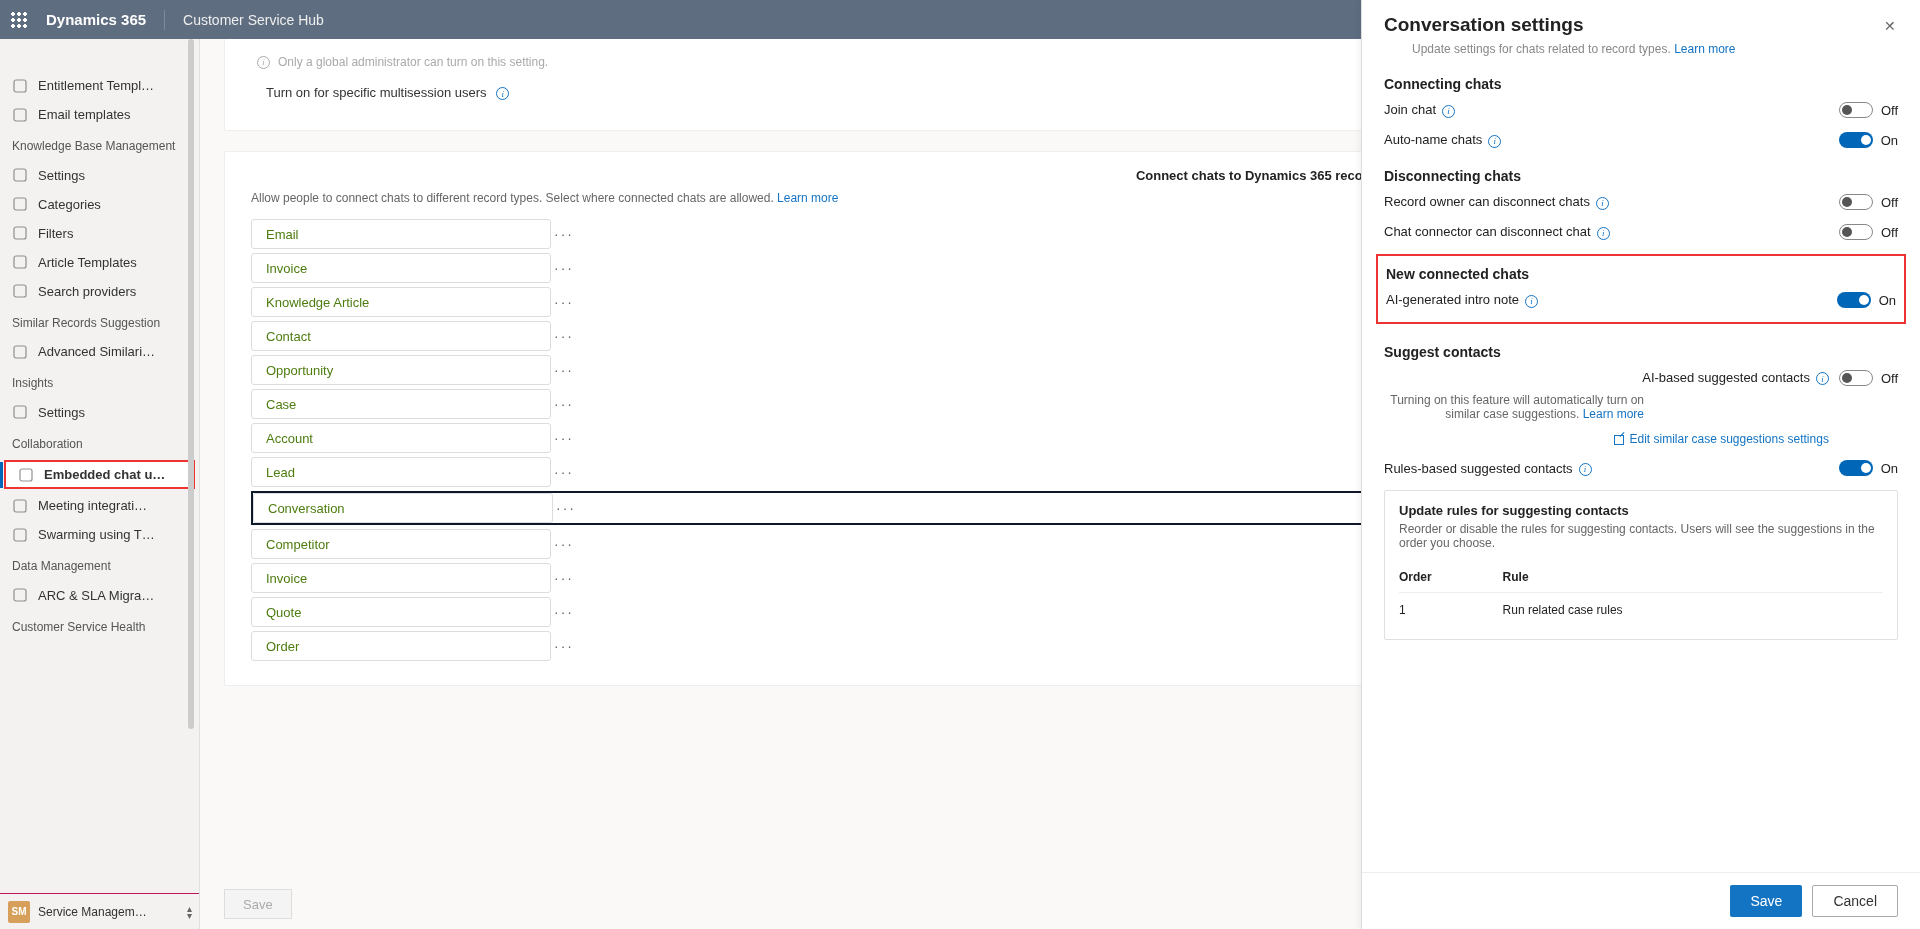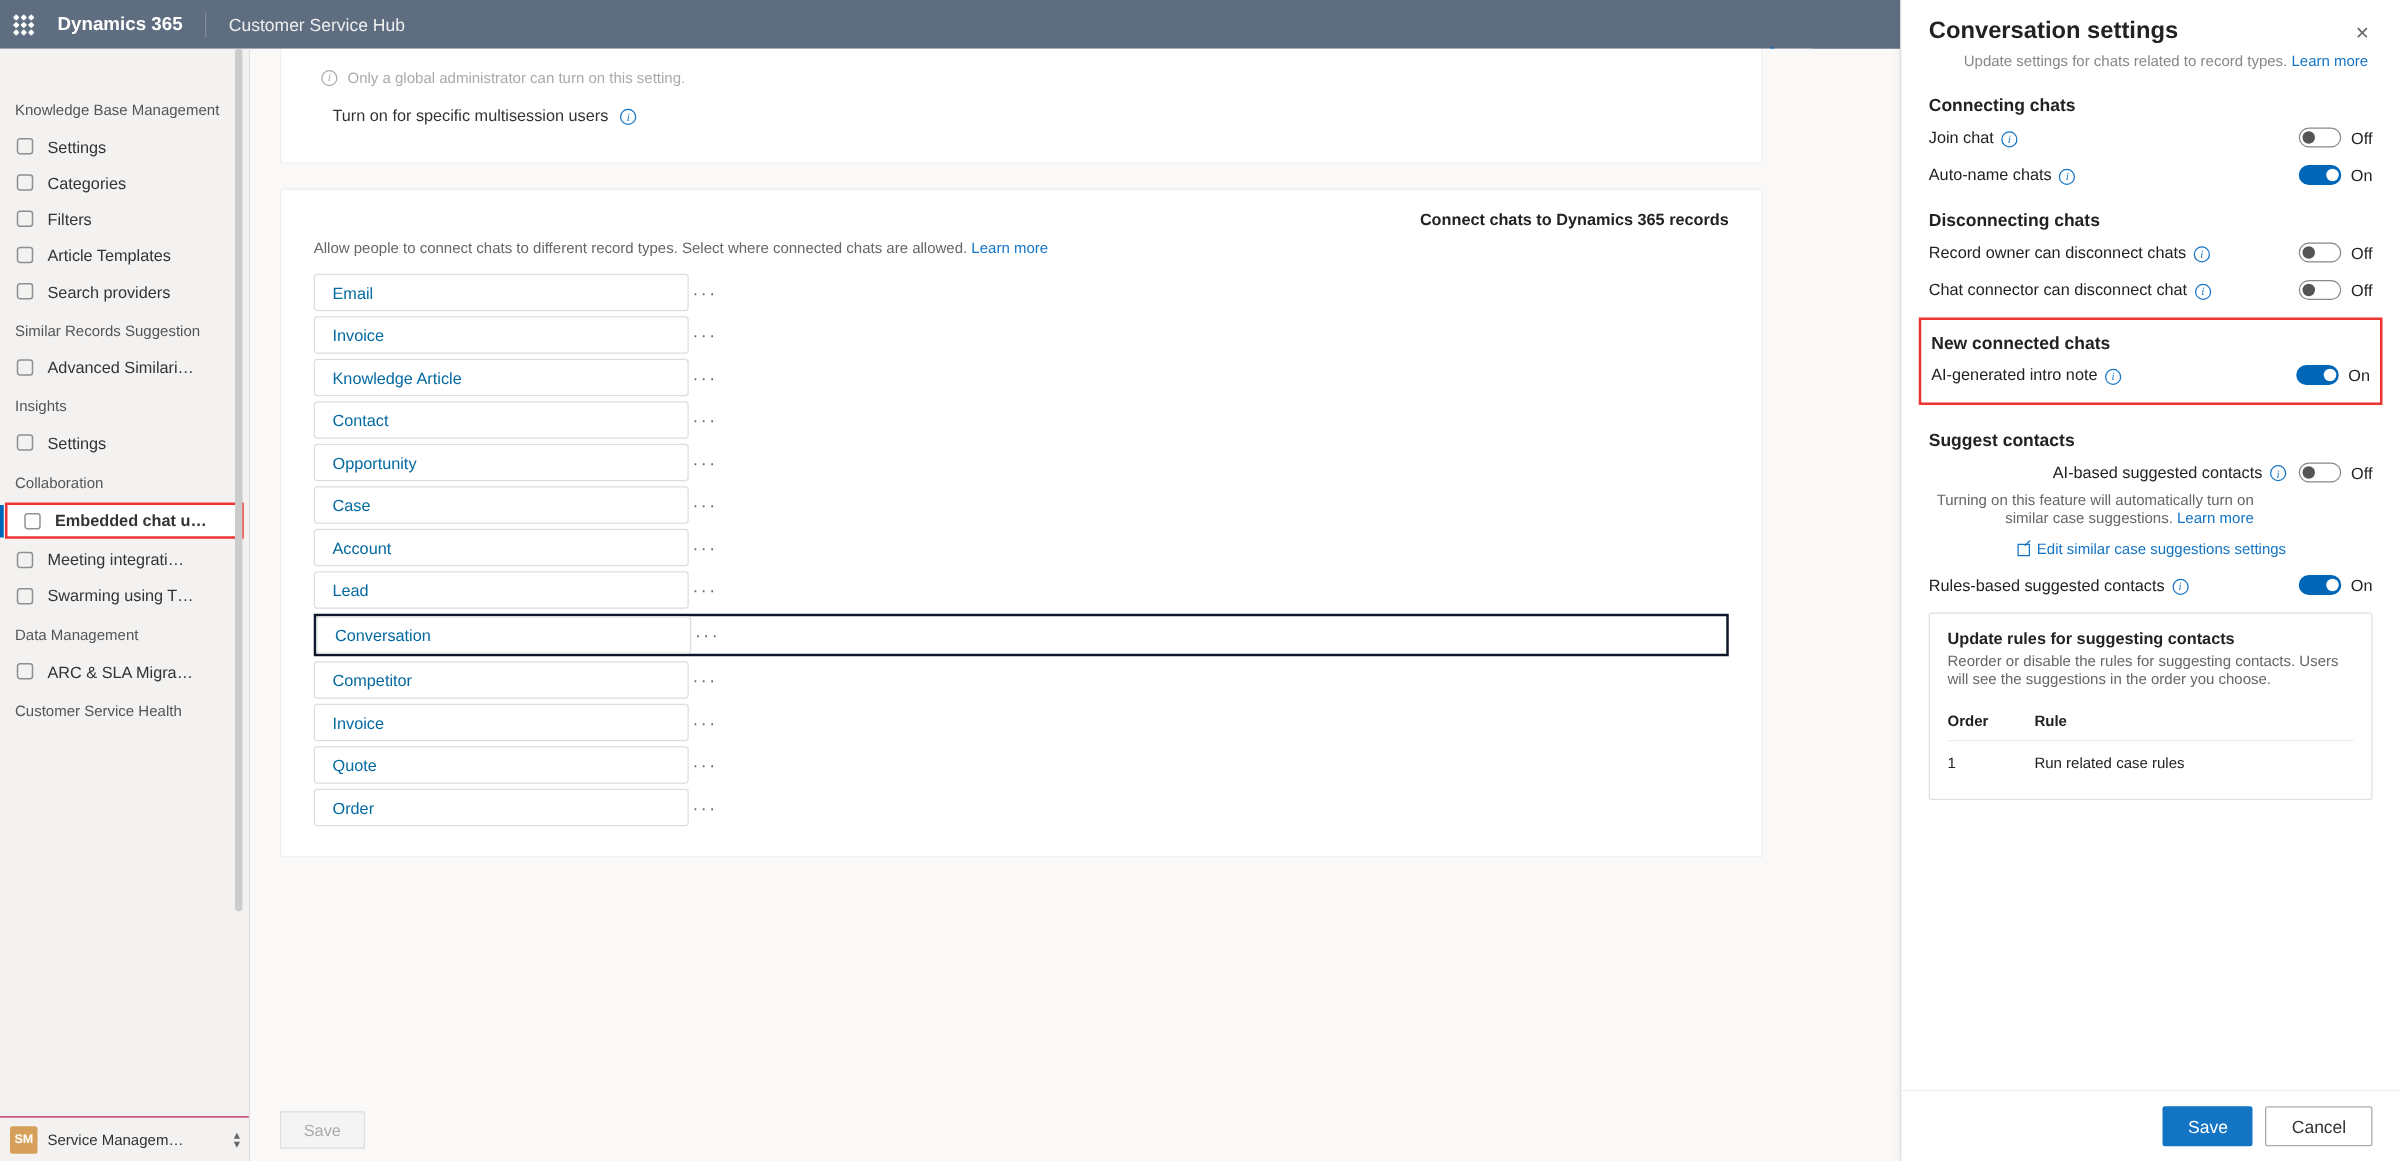--- a/index.html
+++ b/index.html
@@ -24,27 +24,27 @@
     .area-switch { position:absolute; left:0; bottom:0; width:200px; height:36px; border-top:1px solid #be185d; display:flex; align-items:center; padding:0 8px; font-size:12px; cursor:pointer;}
     .sm-badge { width:22px; height:22px; background:#d7a05a; color:#fff; font-size:10px; font-weight:700; display:flex; align-items:center; justify-content:center; border-radius:2px; margin-right:8px;}
     .area-switch .arrows { margin-left:auto; font-size:10px; color:#666; line-height:.7;}
     .main { position:absolute; left:200px; top:39px; right:470px; bottom:0; background:#faf9f8; overflow:hidden; }
     .card { background:#fff; border:1px solid #eee; border-radius:2px; margin:0 40px 20px 24px; padding:16px 26px 10px; }
     .card-head { font-size:13px; font-weight:600; margin-bottom:8px; color:#222;text-align:right;}
     .card-sub { font-size:12px; color:#666; margin-bottom:14px;}
     .card-sub a { color:#1474c4; text-decoration:none; }
     .info-i { display:inline-flex; width:13px; height:13px; border:1px solid #1474c4; border-radius:50%; color:#1474c4; font-size:9px; align-items:center; justify-content:center; margin-left:6px; font-style:italic; font-family:serif; vertical-align:middle;}
     .rec-row { display:flex; align-items:center; margin-bottom:4px; }
-    .rec-pill { width:300px; height:30px; border:1px solid #ddd; border-radius:3px; display:flex; align-items:center; padding:0 14px; font-size:13px; color:#0369a1; cursor:pointer; }
+    .rec-pill { width:300px; height:30px; border:1px solid #ddd; border-radius:3px; display:flex; align-items:center; padding:0 14px; font-size:13px; color:#4d7c0f; cursor:pointer; }
     .rec-dots { width:26px; text-align:center; color:#666; font-size:14px; cursor:pointer; letter-spacing:2px;}
     .rec-row.red .rec-pill,.rec-row.red .rec-dots{ } 
     .rec-row.red{ padding:0; border:2px solid #0f172a;}
     .save-row { position:absolute; left:24px; bottom:10px; }
     .save-btn { height:30px; padding:0 18px; background:#f4f4f4; color:#aaa; border:1px solid #ddd; font-size:13px; cursor:default;}
-    .panel { position:absolute; right:0; top:0; width:400px; height:929px; background:#fff; border-left:1px solid #ddd; display:flex; flex-direction:column; box-shadow:-2px 0 6px rgba(0,0,0,.06);}
+    .panel { position:absolute; right:0; top:0; width:559px; height:929px; background:#fff; border-left:1px solid #ddd; display:flex; flex-direction:column; box-shadow:-2px 0 6px rgba(0,0,0,.06);}
     .panel-head { padding:14px 22px 8px; display:flex; align-items:center;}
     .panel-head h2 { font-size:19px; font-weight:600; color:#222; flex:1;}
     .panel-x { width:14px; height:14px; cursor:pointer; color:#666; font-size:14px;}
     .panel-body { flex:1; overflow:auto; padding:0 22px 4px; font-size:13px; color:#222;}
     .cut-line { font-size:12px; color:#888; margin-top:-2px;margin-left:28px;}
     .cut-line a{ color:#1474c4; text-decoration:none;}
     .sect { font-weight:600; font-size:14px; margin:20px 0 10px;}
     .sect.sub{ font-size:12px; color:#666; font-weight:400; margin-top:2px;}
     .setting-row{ display:flex; align-items:center; margin:10px 0 14px; }
     .setting-label{ flex:1; font-size:13px; padding-right:10px;}
@@ -85,20 +85,34 @@
 
 <div class="hamb">
     <div></div>
     <div></div>
     <div></div>
   </div>
 <div class="blue-drop"></div>
 
 <div class="sidebar">
  <div class="sidebar-inner">
+  <div id="nav-top">
+        <div class="nav-item">
+          <svg class="nav-icon ic" viewBox="0 0 16 16">
+            <rect x="2" y="2" width="12" height="12" rx="2"></rect>
+          </svg>
+          <span>Entitlement Templ…</span>
+        </div>
+        <div class="nav-item">
+          <svg class="nav-icon ic" viewBox="0 0 16 16">
+            <rect x="2" y="2" width="12" height="12" rx="2"></rect>
+          </svg>
+          <span>Email templates</span>
+        </div>
+      </div>
   <div class="nav-group">Knowledge Base Management</div>
   <div id="nav-kb">
         <div class="nav-item">
           <svg class="nav-icon ic" viewBox="0 0 16 16">
             <rect x="2" y="2" width="12" height="12" rx="2"></rect>
           </svg>
           <span>Settings</span>
         </div>
         <div class="nav-item">
           <svg class="nav-icon ic" viewBox="0 0 16 16">

